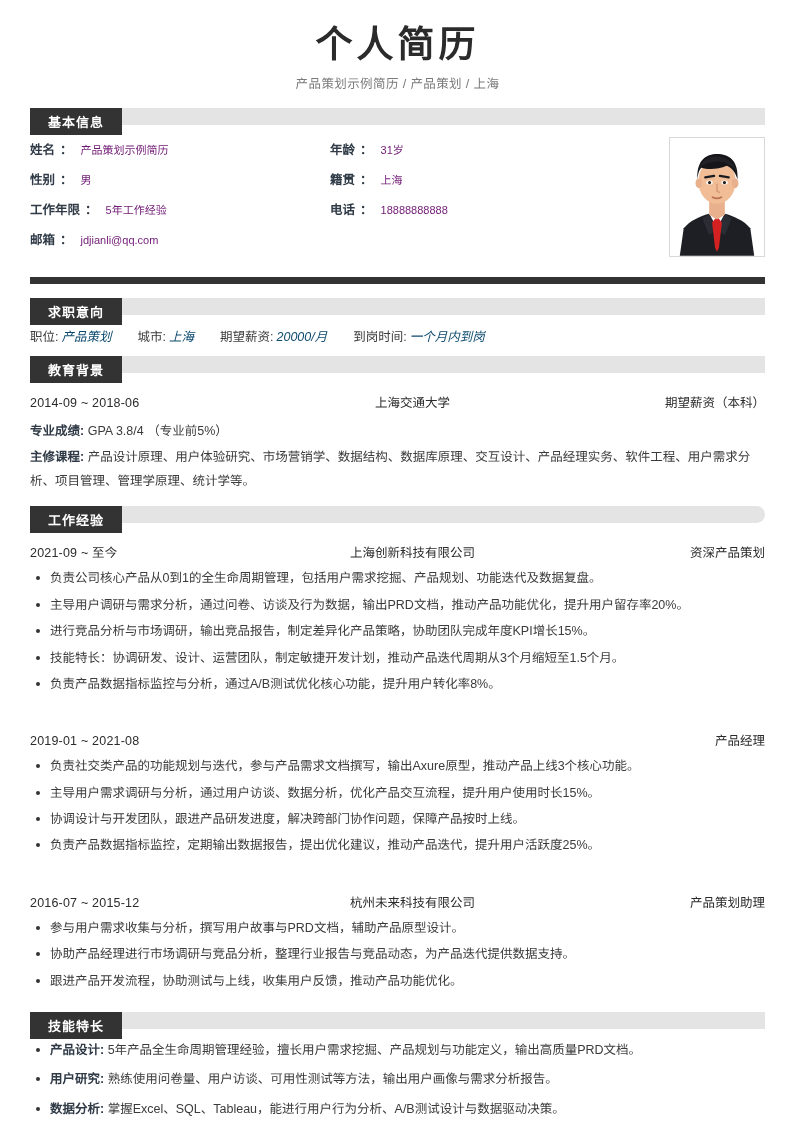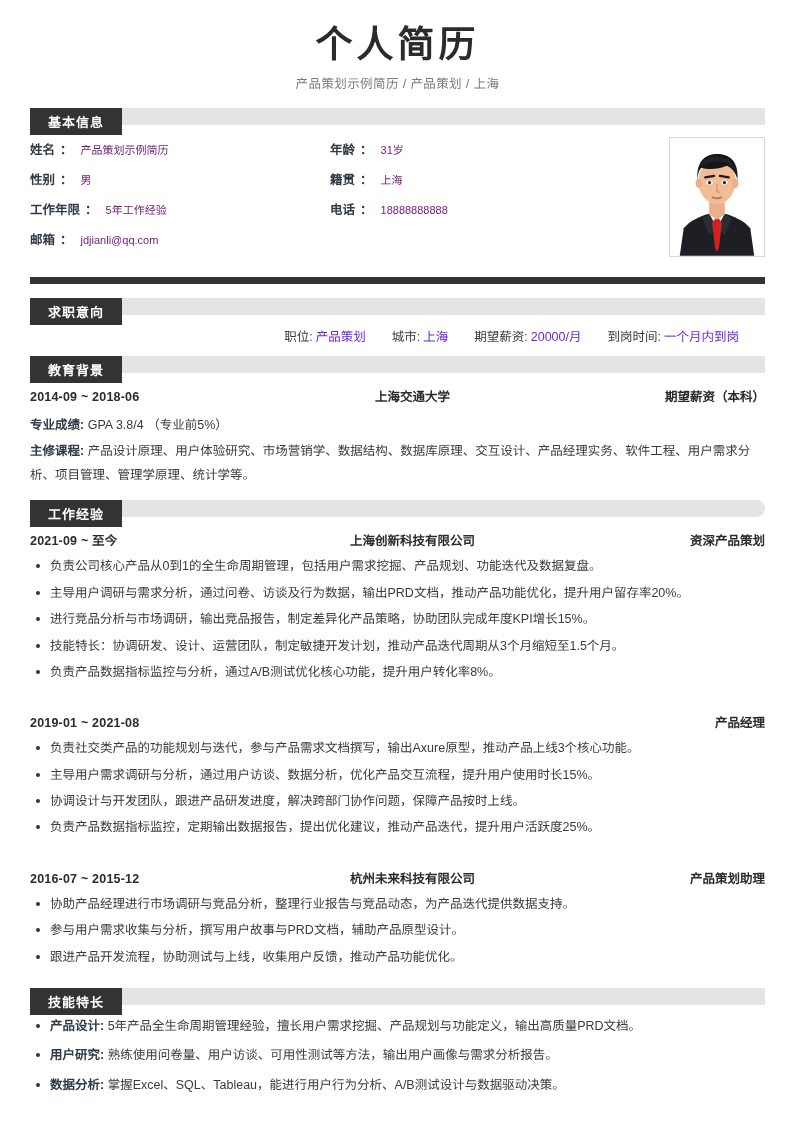--- a/index.html
+++ b/index.html
@@ -135,35 +135,34 @@
   }
 
   
   .intent-line {
     display: flex;
     align-items: baseline;
     padding: 11px 22px 11px 22px;
     font-size: 12.5px;
     color: #3b3b3b;
     white-space: nowrap;
-    justify-content: flex-end;
   }
   .intent-item { margin-right: 26px; display: flex; align-items: baseline; }
   .intent-item .k { font-weight: 400; color: #3b3b3b; }
-  .intent-item .v { color: #6d28d9; padding-left: 3px; }
+  .intent-item .v { color: #0c4a6e; padding-left: 3px; font-style: italic; }
 
   
   .entry { padding: 0 22px; box-sizing: border-box; }
   .entry-head {
     display: flex;
     align-items: baseline;
     justify-content: space-between;
-    padding: 13px 0 8px 0;
-    font-size: 12.5px;
-    font-weight: 700;
+    padding: 19px 0 8px 0;
+    font-size: 12.5px;
+    font-weight: 400;
     color: #2b2b2b;
     gap: 16px;
   }
   .entry-head .date { width: 210px; text-align: left; letter-spacing: 0.2px; }
   .entry-head .org { flex: 1; text-align: center; }
   .entry-head .role { width: 180px; text-align: right; }
 
   
   .edu-row {
     font-size: 12.5px;
@@ -394,22 +393,22 @@
 
     <div class="work-gap"></div>
 
     <div class="entry">
       <div class="entry-head">
         <div class="date">2016-07 ~ 2015-12</div>
         <div class="org">杭州未来科技有限公司</div>
         <div class="role">产品策划助理</div>
       </div>
       <ul class="bullets">
+        <li>参与用户需求收集与分析，撰写用户故事与PRD文档，辅助产品原型设计。</li>
         <li>协助产品经理进行市场调研与竞品分析，整理行业报告与竞品动态，为产品迭代提供数据支持。</li>
-        <li>参与用户需求收集与分析，撰写用户故事与PRD文档，辅助产品原型设计。</li>
         <li>跟进产品开发流程，协助测试与上线，收集用户反馈，推动产品功能优化。</li>
       </ul>
     </div>
 
     <div class="section-bar" style="margin-top:10px;">
       <div class="tag">技能特长</div>
     </div>
 
     <div class="skills-wrap">
       <ul class="bullets">

